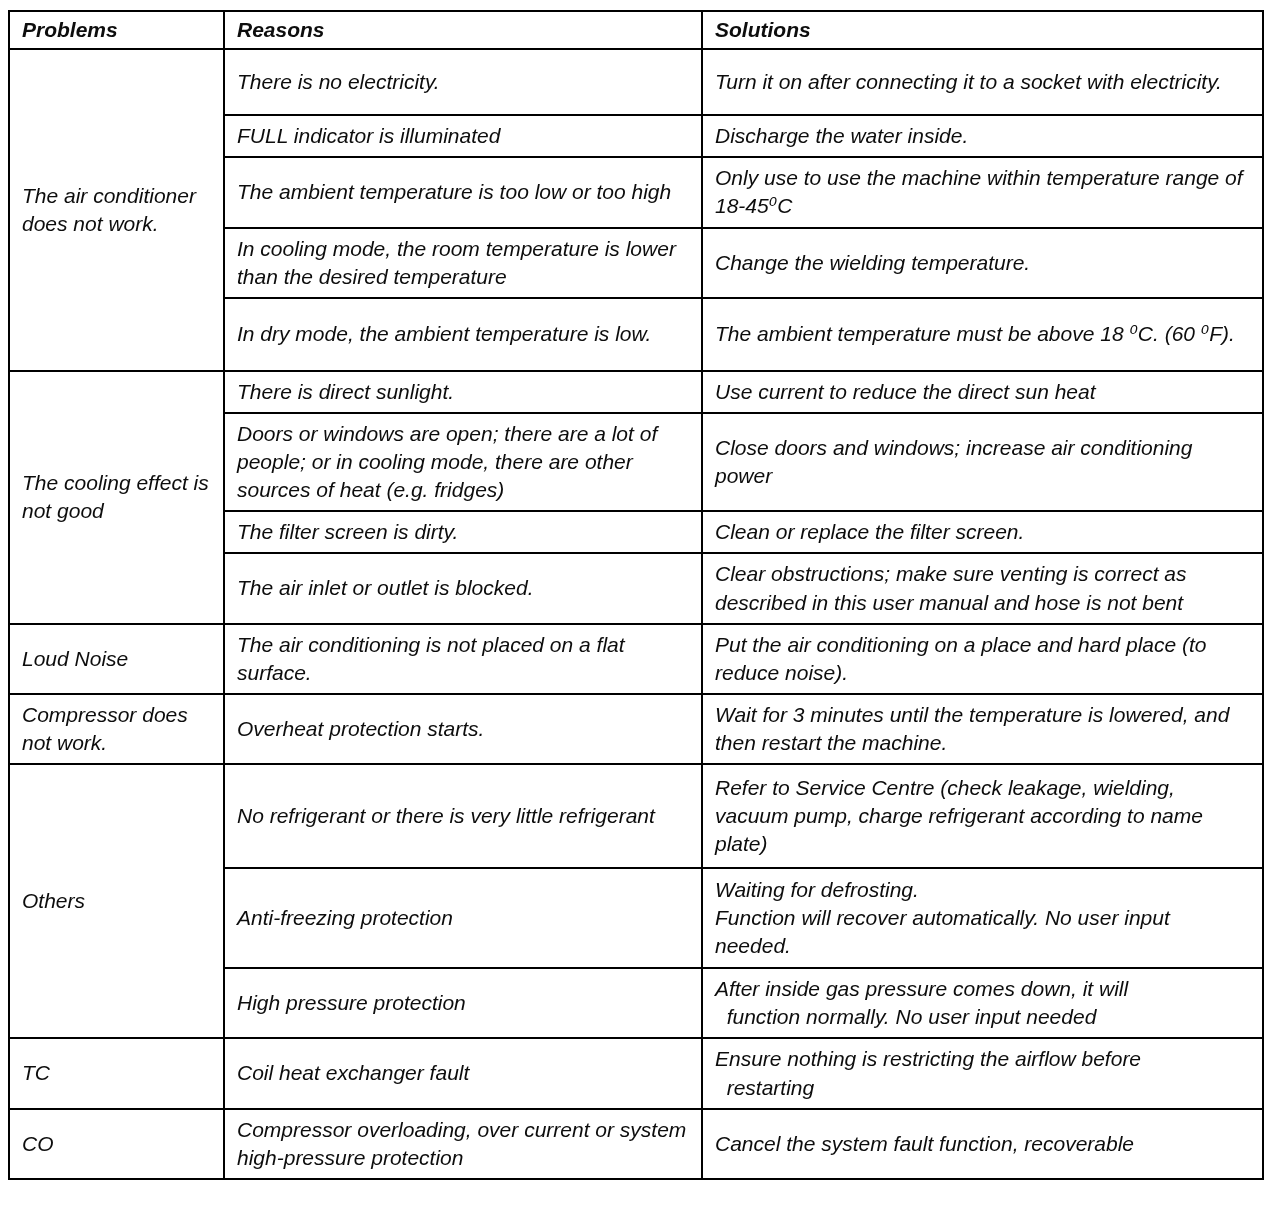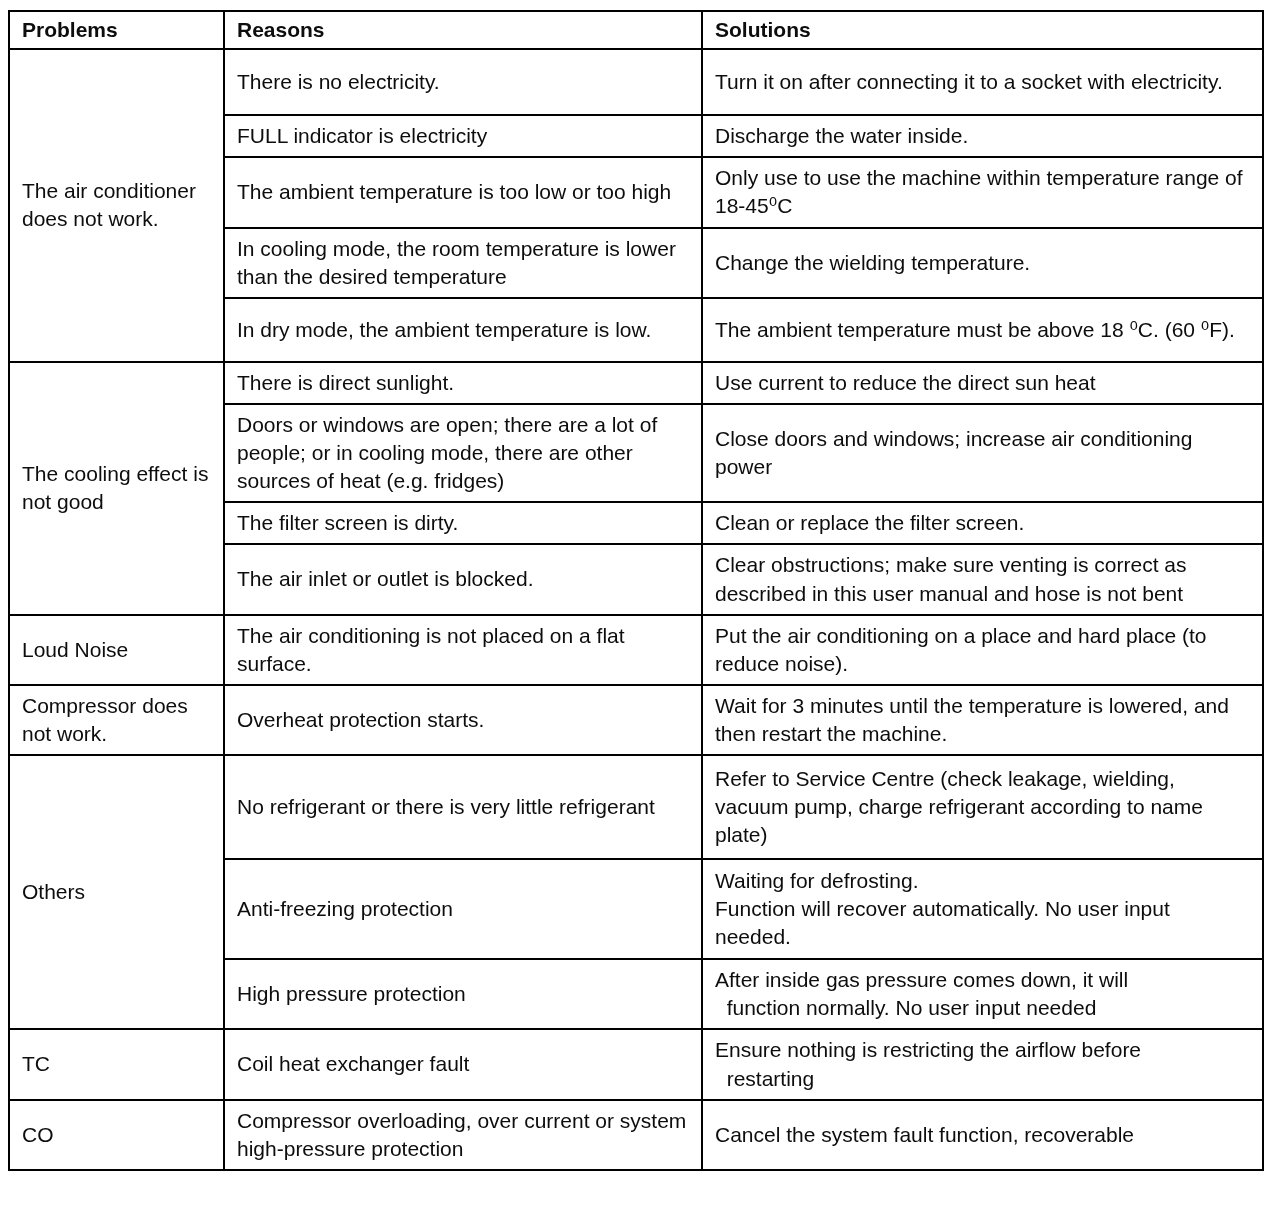--- a/index.html
+++ b/index.html
@@ -10,20 +10,21 @@
   body {
     font-family: "Liberation Sans", "DejaVu Sans", sans-serif;
     color: #0d0d0d;
   }
   .page {
     width: 1270px;
     min-height: 1215px;
     box-sizing: border-box;
     padding: 10px 8px 5px 8px;
     background: #ffffff;
+    font-style: italic;
   }
   table.troubleshooting {
     border-collapse: collapse;
     table-layout: fixed;
     width: 1254px;
   }
   th, td {
     border: 2px solid #000000;
     padding: 6px 12px;
     vertical-align: middle;
@@ -37,21 +38,21 @@
     font-weight: bold;
     padding-top: 4px;
     padding-bottom: 4px;
   }
   
   .r38 { height: 38px; }
   .r66 { height: 66px; }
   .r68 { height: 68px; }
   .r70 { height: 70px; }
   .r72 { height: 56px; }
-  .r74 { height: 64px; }
+  .r74 { height: 73px; }
   .r96 { height: 96px; }
   .r100 { height: 100px; }
   .r104 { height: 104px; }
 </style>
 </head>
 <body>
 
 <div class="page">
   <table class="troubleshooting">
     <colgroup>
@@ -67,21 +68,21 @@
       </tr>
     </thead>
     <tbody>
 
       <tr class="r66">
         <td rowspan="5">The air conditioner does not work.</td>
         <td>There is no electricity.</td>
         <td>Turn it on after connecting it to a socket with electricity.</td>
       </tr>
       <tr class="r38">
-        <td>FULL indicator is electricity</td>
+        <td>FULL indicator is illuminated</td>
         <td>Discharge the water inside.</td>
       </tr>
       <tr class="r66">
         <td>The ambient temperature is too low or too high</td>
         <td>Only use to use the machine within temperature range of 18-45⁰C</td>
       </tr>
       <tr class="r70">
         <td>In cooling mode, the room temperature is lower than the desired temperature</td>
         <td>Change the wielding temperature.</td>
       </tr>

